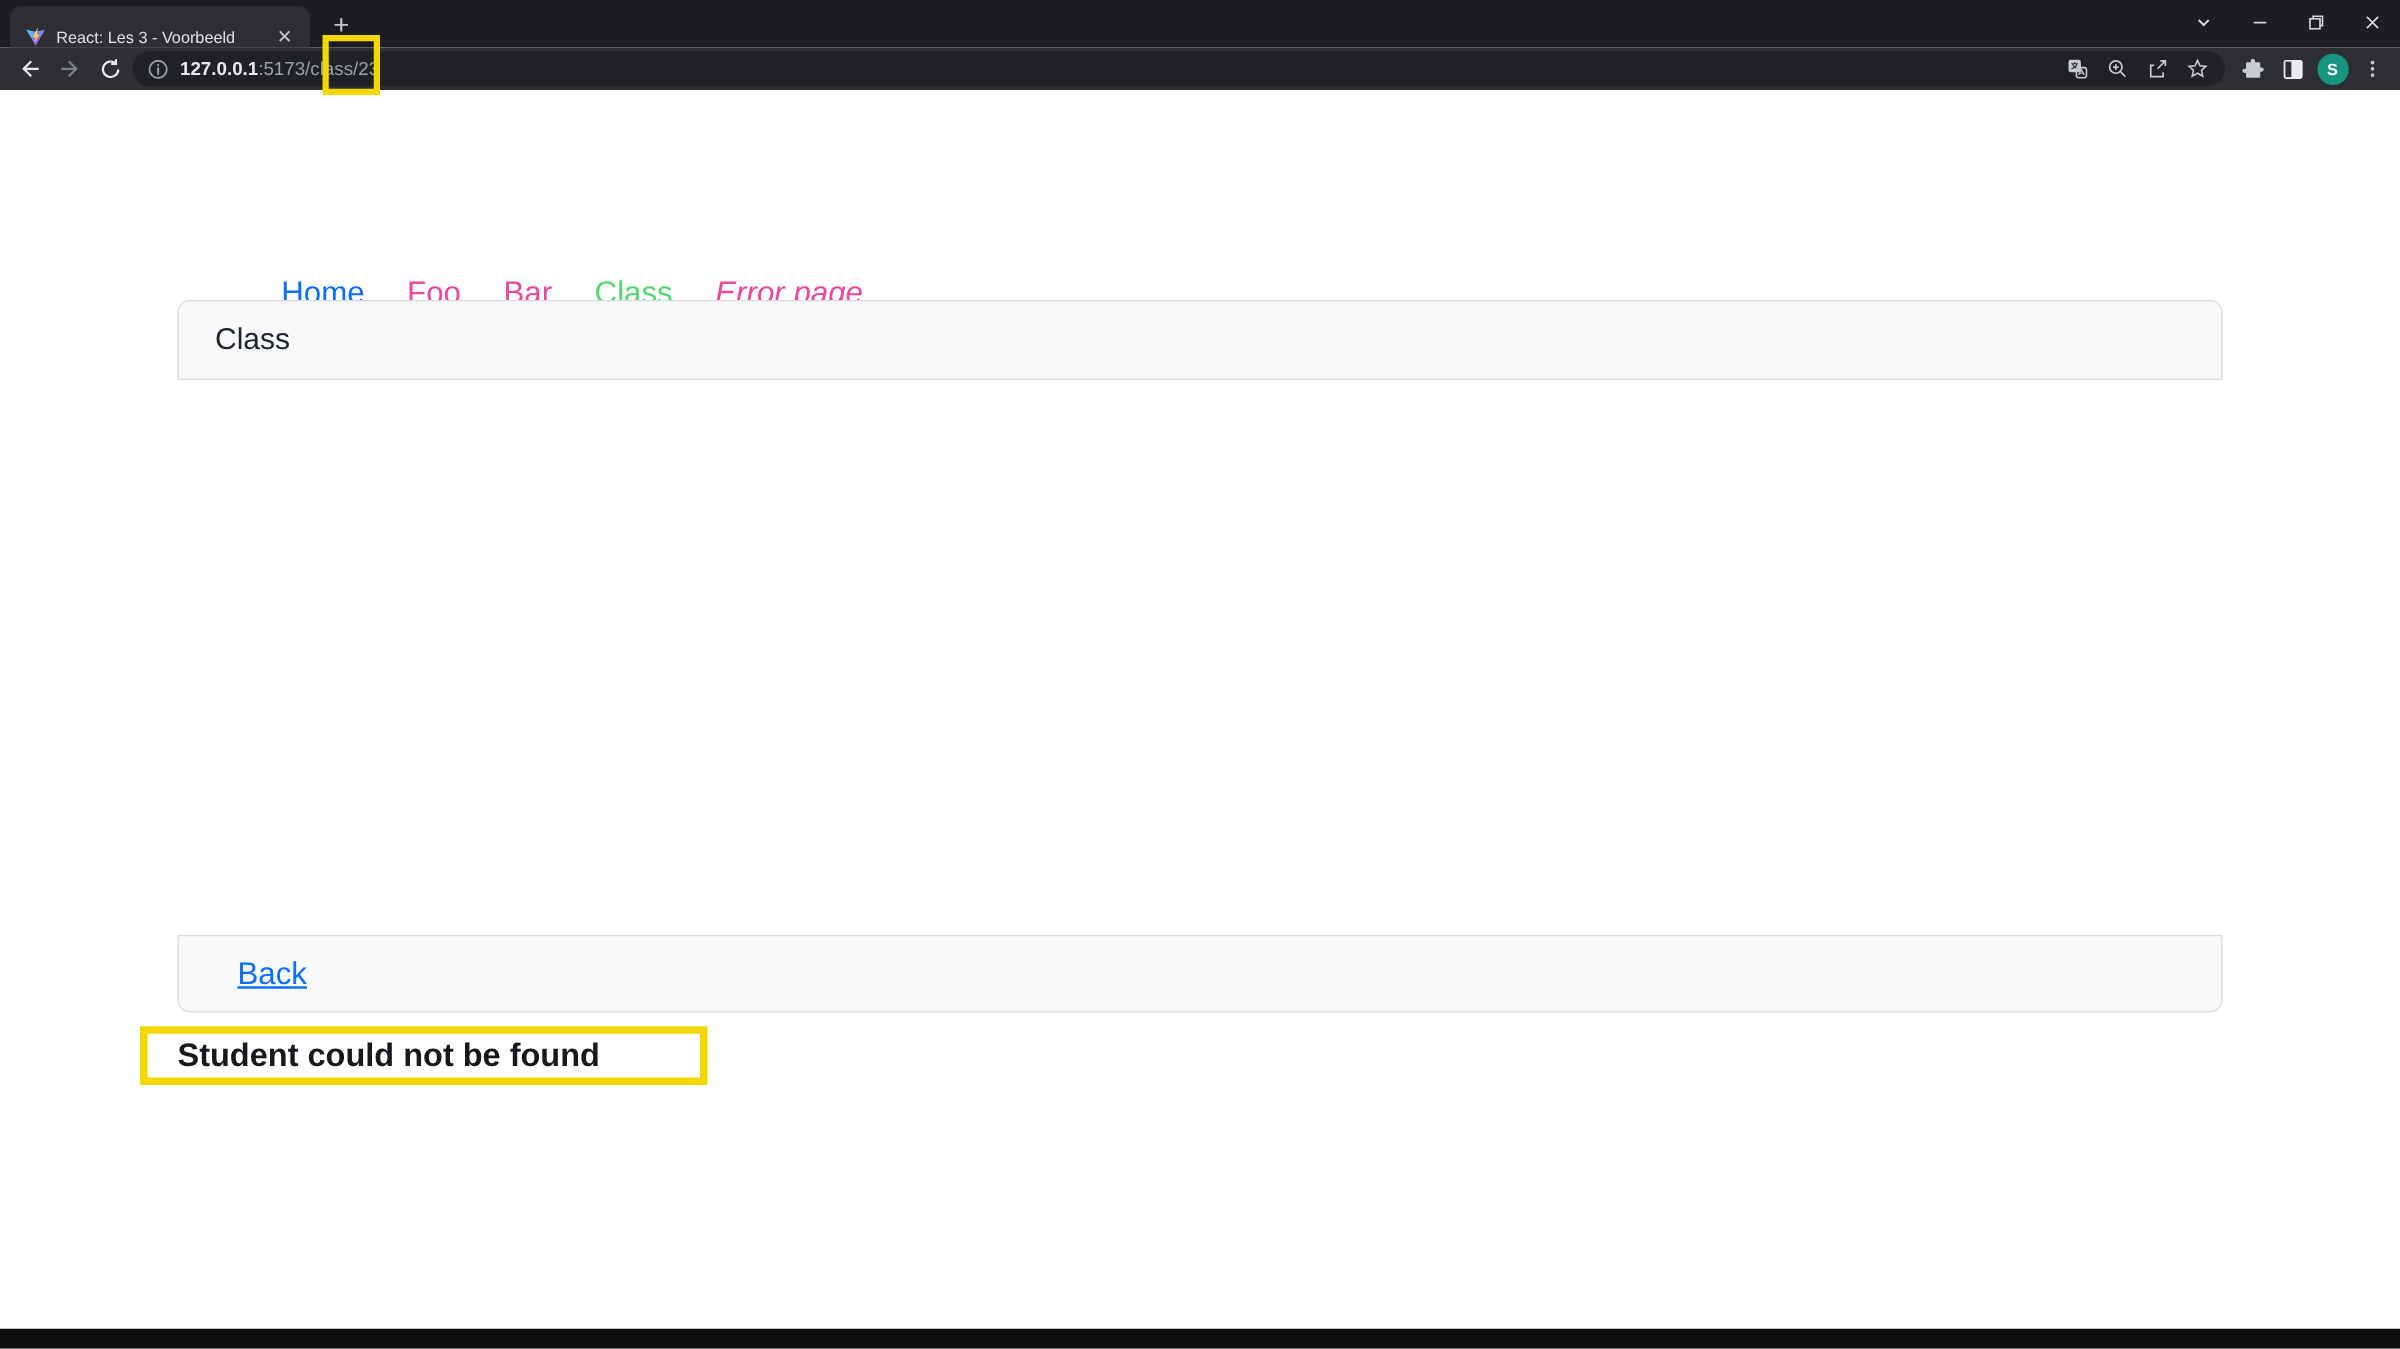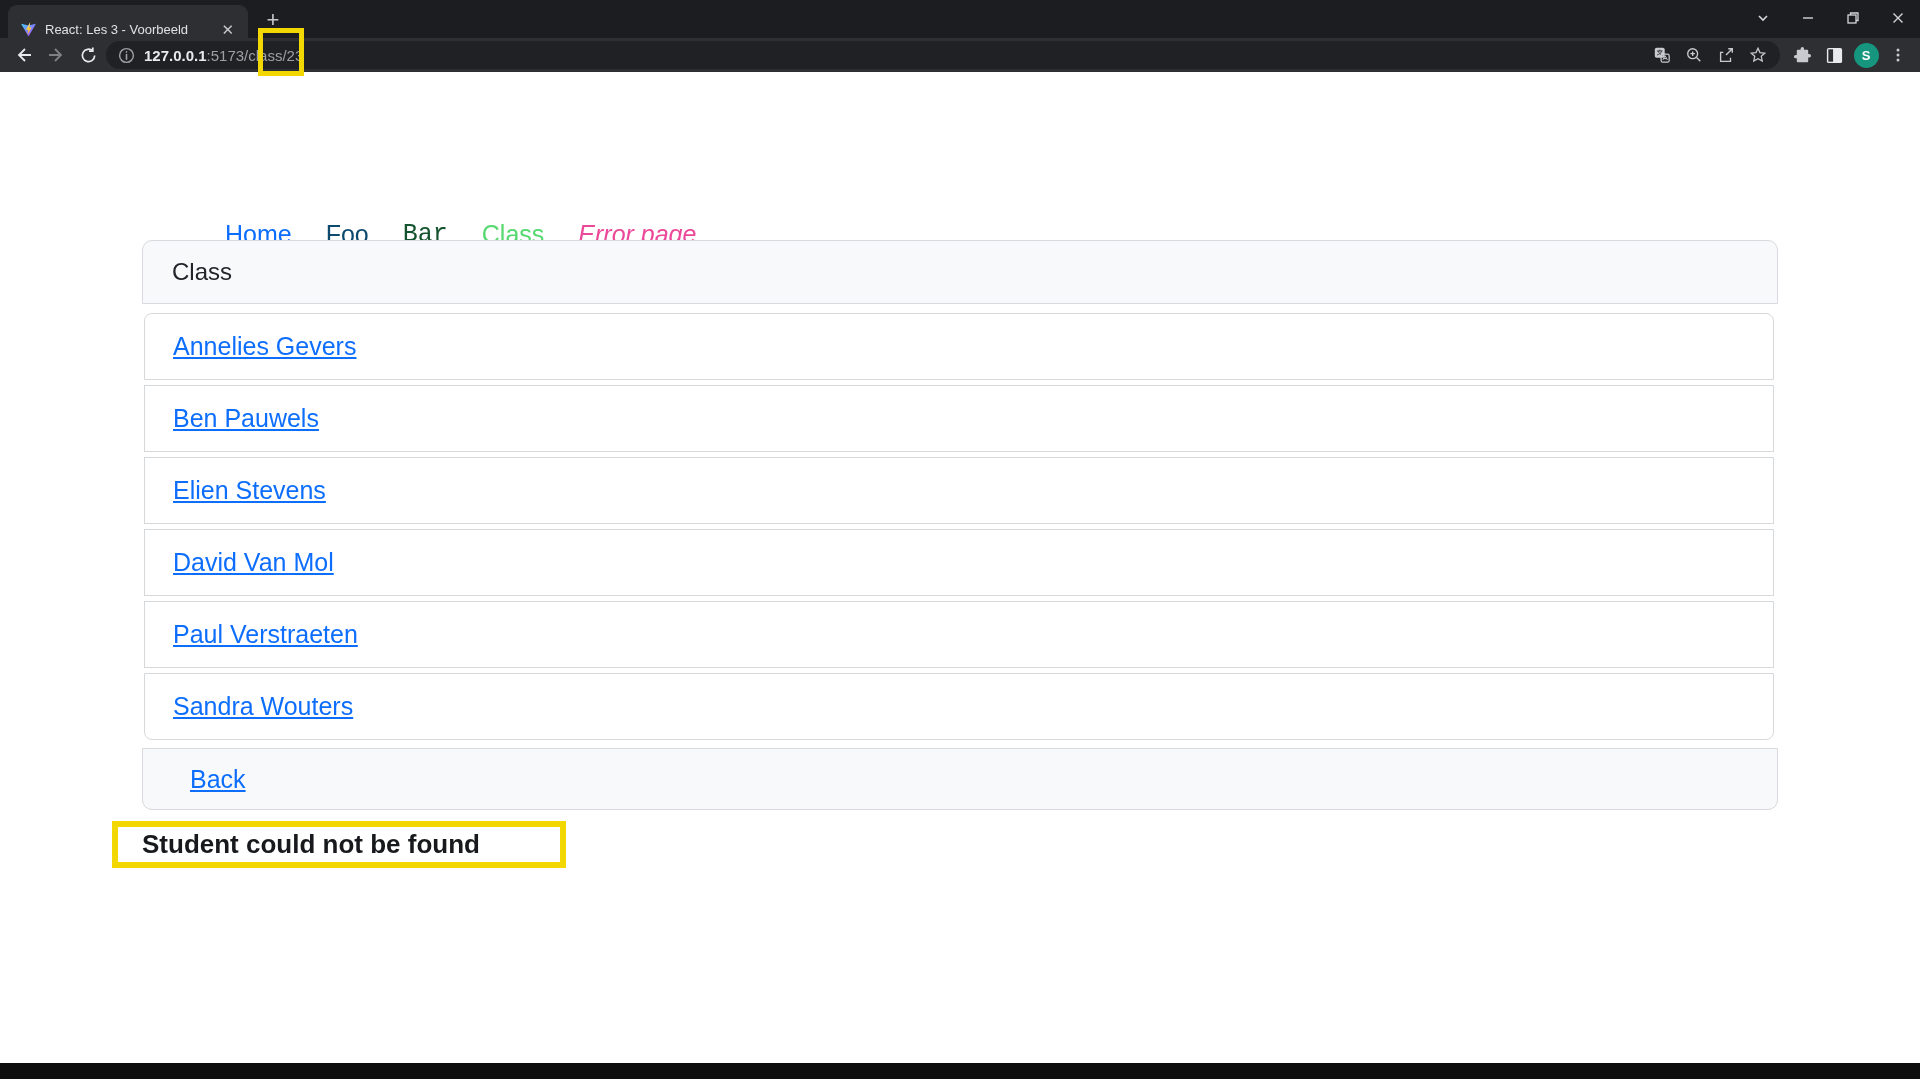--- a/index.html
+++ b/index.html
@@ -187,50 +187,30 @@
           <circle cx="8" cy="8" r="1.5" fill="#c7cace"></circle>
           <circle cx="8" cy="13" r="1.5" fill="#c7cace"></circle>
       </svg>
     </span>
   </div>
 </div>
 
 <div class="page">
   <nav class="main-nav">
     <a style="color: rgb(13, 110, 253);">Home</a>
-    <a style="color: #0c4a6e;">Foo</a>
-    <a style="color: #14532d; font-family: Liberation Mono, monospace;">Bar</a>
+    <a style="color: #ec4899;">Foo</a>
+    <a style="color: #ec4899;">Bar</a>
     <a style="color: rgb(85, 217, 111);">Class</a>
     <a style="color: #ec4899; font-style: italic;">Error page</a>
   </nav>
 
   <div class="card-header-box">
     <span>Class</span>
   </div>
 
-  <div class="student-list">
-    <div class="student-item">
-      <a style="color: rgb(13, 110, 253);">Annelies Gevers</a>
-    </div>
-    <div class="student-item">
-      <a style="color: rgb(13, 110, 253);">Ben Pauwels</a>
-    </div>
-    <div class="student-item">
-      <a style="color: rgb(13, 110, 253);">Elien Stevens</a>
-    </div>
-    <div class="student-item">
-      <a style="color: rgb(13, 110, 253);">David Van Mol</a>
-    </div>
-    <div class="student-item">
-      <a style="color: rgb(13, 110, 253);">Paul Verstraeten</a>
-    </div>
-    <div class="student-item">
-      <a style="color: rgb(13, 110, 253);">Sandra Wouters</a>
-    </div>
-  </div>
 
   <div class="card-footer-box">
     <a style="color: rgb(13, 110, 253);">Back</a>
   </div>
 
   <div class="not-found-msg">Student could not be found</div>
 
   <div class="hl-box hl-msg" style="border-color: rgb(242, 216, 0);"></div>
 </div>
 

